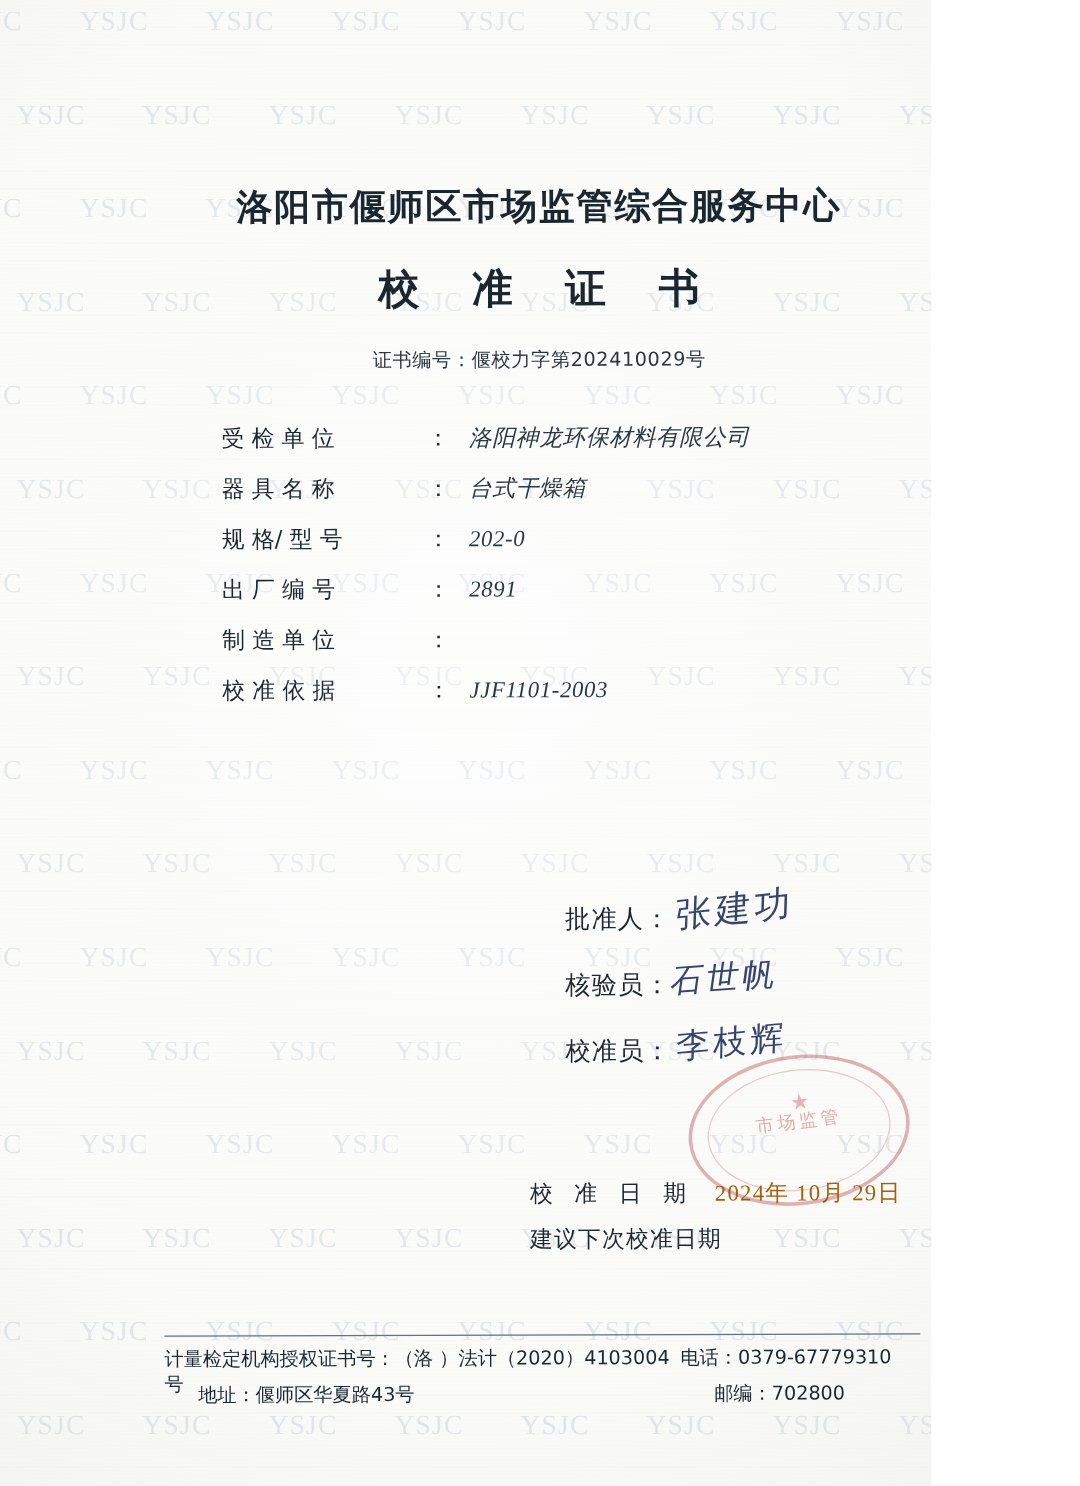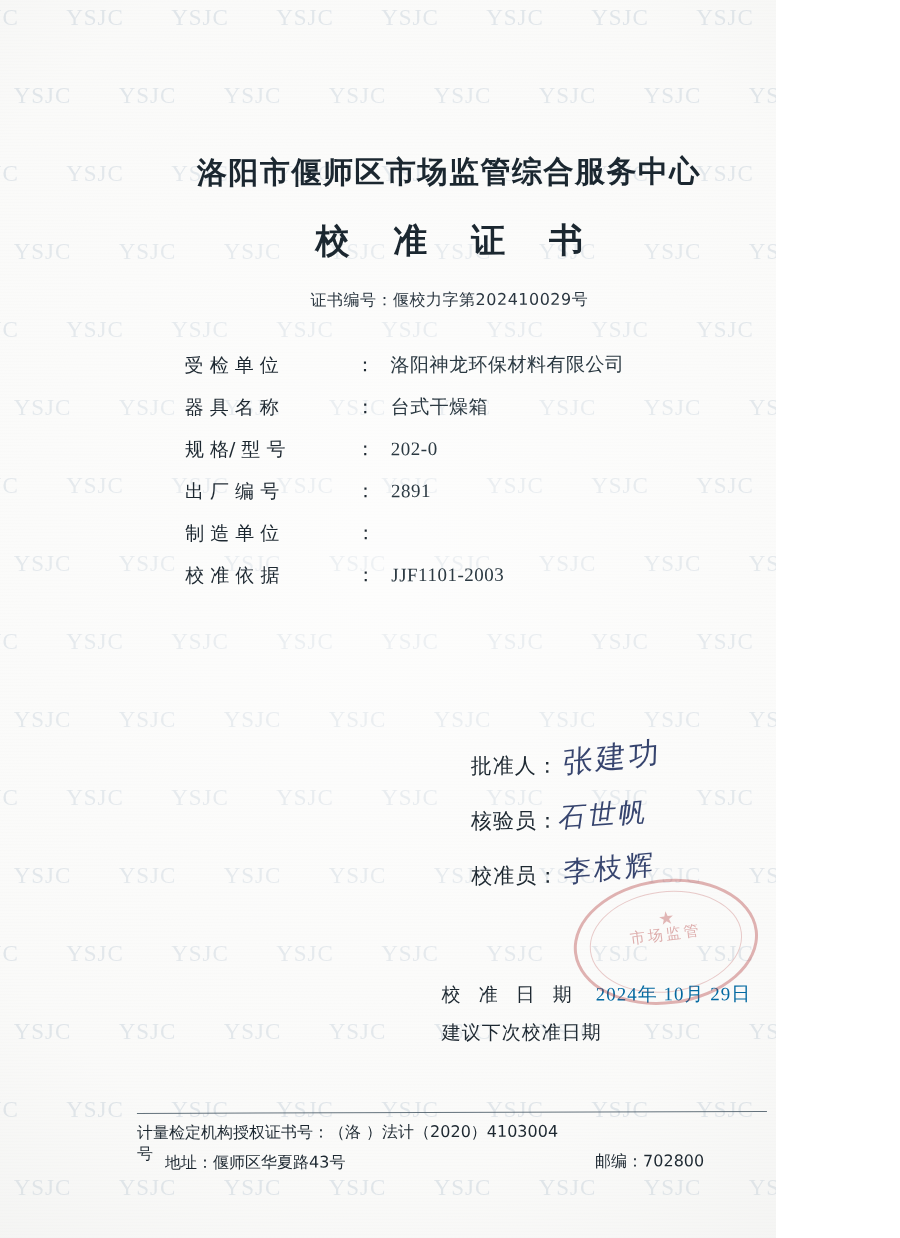--- a/index.html
+++ b/index.html
@@ -135,20 +135,21 @@
     display: flex;
     justify-content: space-between;
   }
   .field-label .colon { margin-left: 2px; }
   .field-value {
     font-family: "Liberation Serif", serif;
     font-size: 19px;
     color: #2b3942;
     letter-spacing: .5px;
     padding-left: 16px;
+    font-style: italic;
   }
   .field-value.cn {
     font-family: "DejaVu Sans", sans-serif;
     font-size: 19px;
   }
 
   
   .sign-block {
     position: absolute;
     left: 470px;
@@ -249,21 +250,21 @@
     display: flex;
     align-items: baseline;
   }
   .date-label { letter-spacing: 6px; }
   .date-label.wide { letter-spacing: 1px; }
   .date-value {
     padding-left: 18px;
     font-family: "Liberation Serif", serif;
     font-size: 19px;
     letter-spacing: 1px;
-    color: #0369a1;
+    color: #a16207;
   }
 
   
   .footer-rule {
     position: absolute;
     left: 135px;
     right: 135px;
     top: 1112px;
     height: 1px;
     background: #4a5a66;
@@ -518,20 +519,21 @@
         </div>
         <div class="date-row">
           <span class="date-label wide">建议下次校准日期</span>
         </div>
       </div>
 
     <div class="footer-rule"></div>
     <div class="footer">
       <div class="footer-row first">
         <span class="footer-left">计量检定机构授权证书号：（洛 ）法计（2020）4103004号</span>
+        <span class="footer-right">电话：0379-67779310</span>
       </div>
       <div class="footer-row second">
         <span class="footer-left">地址：偃师区华夏路43号</span>
         <span class="footer-right">邮编：702800</span>
       </div>
     </div>
 
   </div>
 </div>
 

